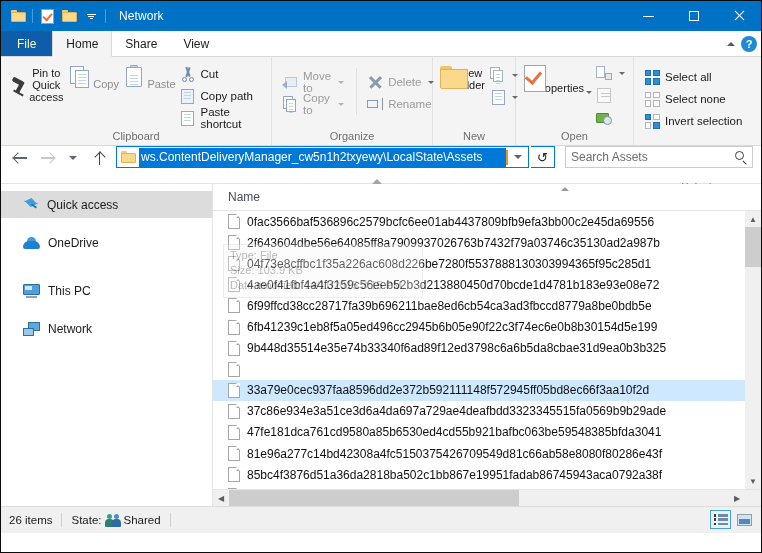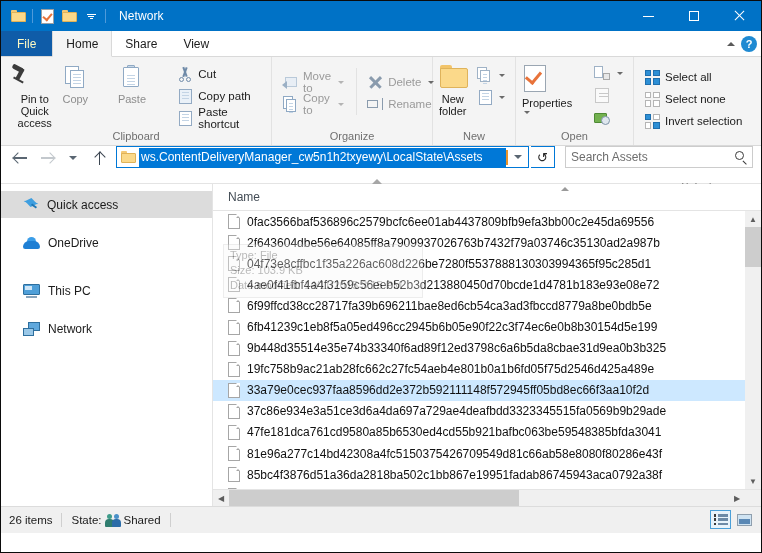--- a/index.html
+++ b/index.html
@@ -41,21 +41,21 @@
   .tab-right{position:absolute;right:4px;top:0;height:25px;display:flex;align-items:center;gap:6px;}
   .caret-up{width:0;height:0;border-left:4px solid transparent;border-right:4px solid transparent;border-bottom:4px solid #5a5a5a;}
   .help-ico{width:16px;height:16px;border-radius:50%;background:#1f8ad2;color:#fff;font-size:11px;font-weight:bold;display:flex;align-items:center;justify-content:center;}
 
   
   .ribbon{height:88px;background:#f4f4f4;border-bottom:1px solid #d9d9d9;display:flex;position:relative;}
   .rgroup{display:flex;flex-direction:column;justify-content:space-between;border-right:1px solid #e2e2e2;padding:3px 0 0 0;box-sizing:border-box;height:88px;}
   .rgroup:last-child{border-right:none;gap:48px;}
   .rg-body{display:flex;align-items:flex-start;padding:0 6px;flex:1;}
   .rg-label{text-align:center;font-size:11px;color:#6f6f6f;padding-bottom:3px;}
-  .bigbtn{width:62px;display:flex;flex-direction:column;align-items:flex-start;padding-top:4px;}
+  .bigbtn{width:62px;display:flex;flex-direction:row;align-items:flex-end;padding-top:4px;}
   .bigbtn .lbl{font-size:11px;color:#1b1b1b;text-align:center;line-height:12px;margin-top:3px;}
   .bigbtn.dim .lbl{color:#8d8d8d;}
   .smallcol{display:flex;flex-direction:column;justify-content:center;padding-top:3px;}
   .smbtn{display:flex;align-items:center;height:22px;padding:0 4px;gap:5px;font-size:11.5px;color:#1b1b1b;}
   .smbtn.dim{color:#9a9a9a;}
   .ico{width:16px;height:16px;display:flex;align-items:center;justify-content:center;flex:0 0 16px;}
   .ddcaret{width:0;height:0;border-left:3px solid transparent;border-right:3px solid transparent;border-top:3px solid #6a6a6a;margin-left:2px;}
   .ddcaret.dim{border-top-color:#b4b4b4;}
 
   
@@ -566,21 +566,20 @@
         <div class="row">
           <span class="fileic"></span>
           <span>6fb41239c1eb8f5a05ed496cc2945b6b05e90f22c3f74ec6e0b8b30154d5e199</span>
         </div>
         <div class="row">
           <span class="fileic"></span>
           <span>9b448d35514e35e74b33340f6ad89f12ed3798c6a6b5da8cbae31d9ea0b3b325</span>
         </div>
         <div class="row">
           <span class="fileic"></span>
-          <span>19fc758b9ac21ab28fc662c27fc54aeb4e801b0a1b6fd05f75d2546d425a489e</span>
         </div>
         <div class="row sel">
           <span class="fileic"></span>
           <span>33a79e0cec937faa8596dd2e372b592111148f572945ff05bd8ec66f3aa10f2d</span>
         </div>
         <div class="row">
           <span class="fileic"></span>
           <span>37c86e934e3a51ce3d6a4da697a729ae4deafbdd3323345515fa0569b9b29ade</span>
         </div>
         <div class="row">

